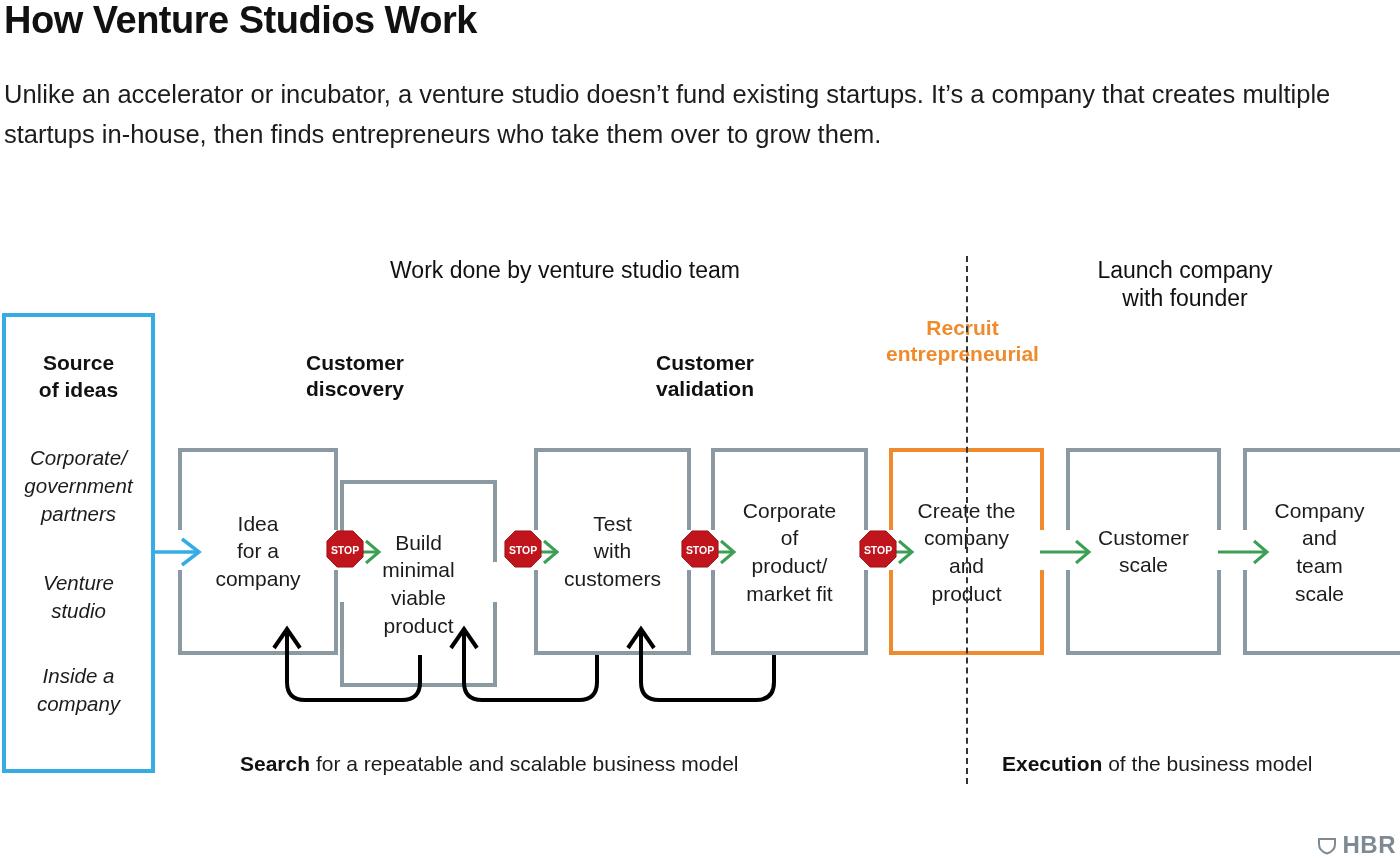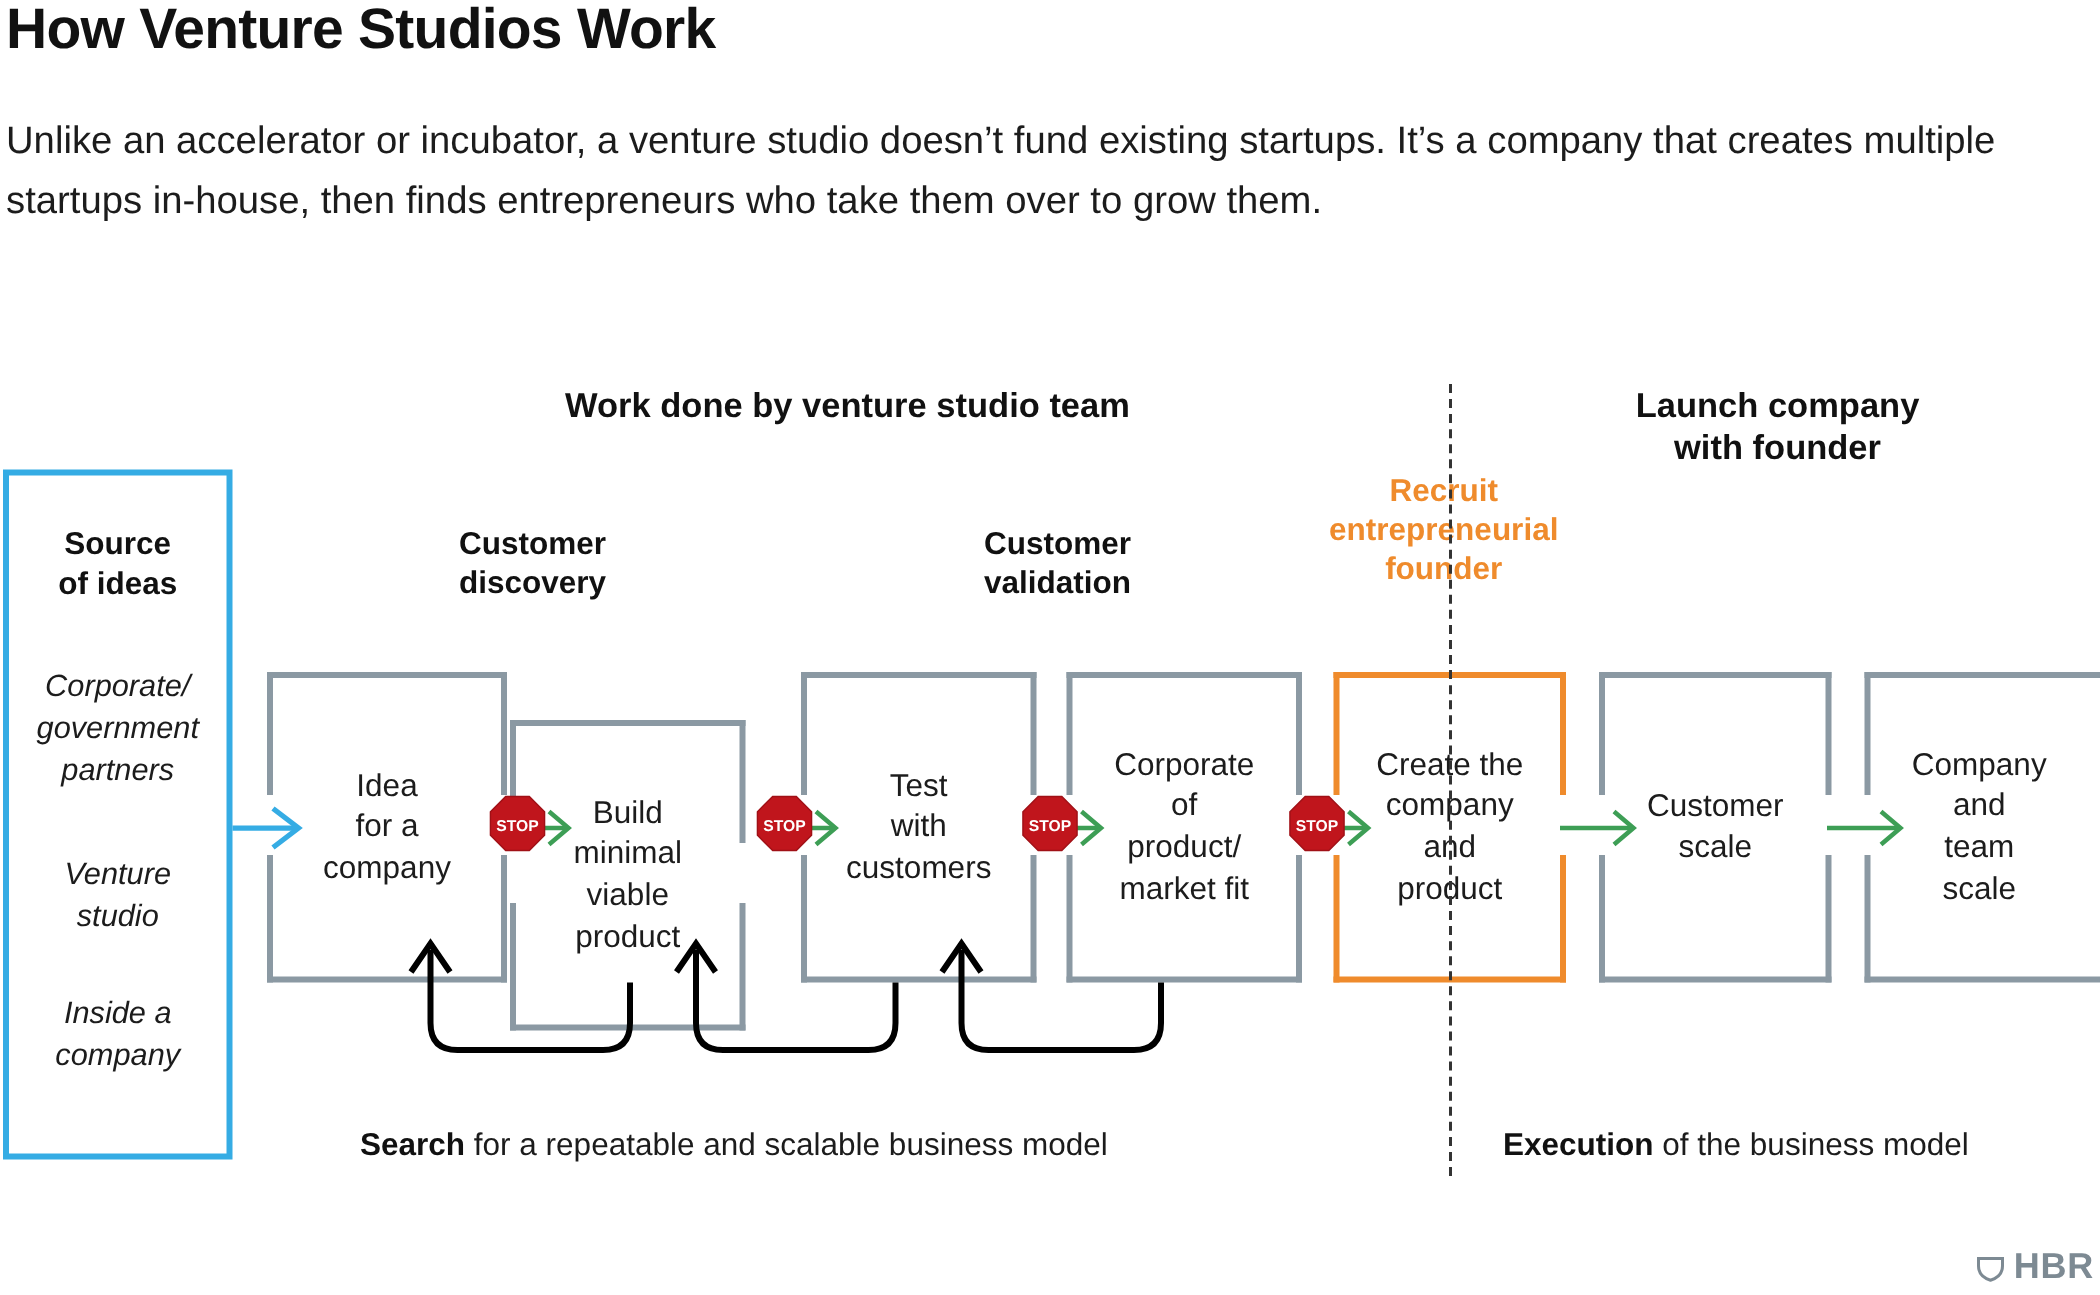--- a/index.html
+++ b/index.html
@@ -35,21 +35,21 @@
     font-size: 25.5px;
     line-height: 1.58;
     color: #1c1c1c;
     font-weight: 400;
   }
 
   
   .section-head {
     position: absolute;
     font-size: 23px;
-    font-weight: bold;
+    font-weight: normal;
     text-align: center;
     line-height: 1.23;
     color: #111111;
   }
   #head-studio { left: 260px; top: 256px; width: 610px; }
   #head-launch { left: 1000px; top: 256px; width: 370px; }
 
   .stage-head {
     position: absolute;
     font-size: 21px;
@@ -209,21 +209,20 @@
   <div>Customer</div>
   <div>discovery</div>
 </div>
 <div class="stage-head" id="stage-validation">
   <div>Customer</div>
   <div>validation</div>
 </div>
 <div id="recruit-label">
   <div>Recruit</div>
   <div>entrepreneurial</div>
-  <div>founder</div>
 </div>
 
 <div id="source-box">
   <div id="source-title">
     <div>Source</div>
     <div>of ideas</div>
   </div>
   <div class="source-item" id="source-i0">
     <div>Corporate/</div>
     <div>government</div>

